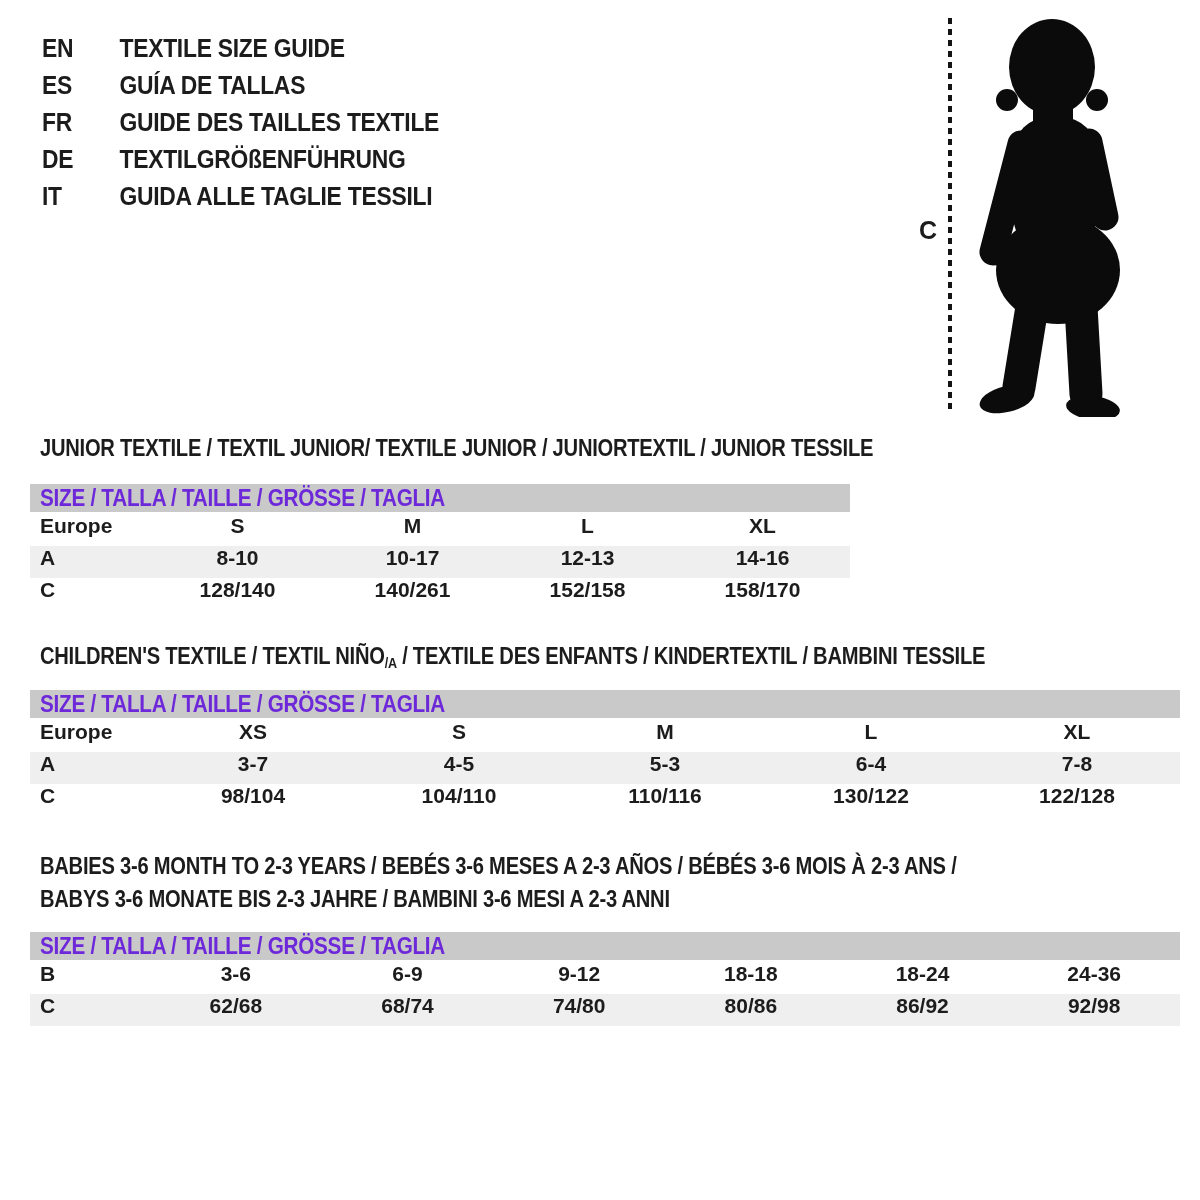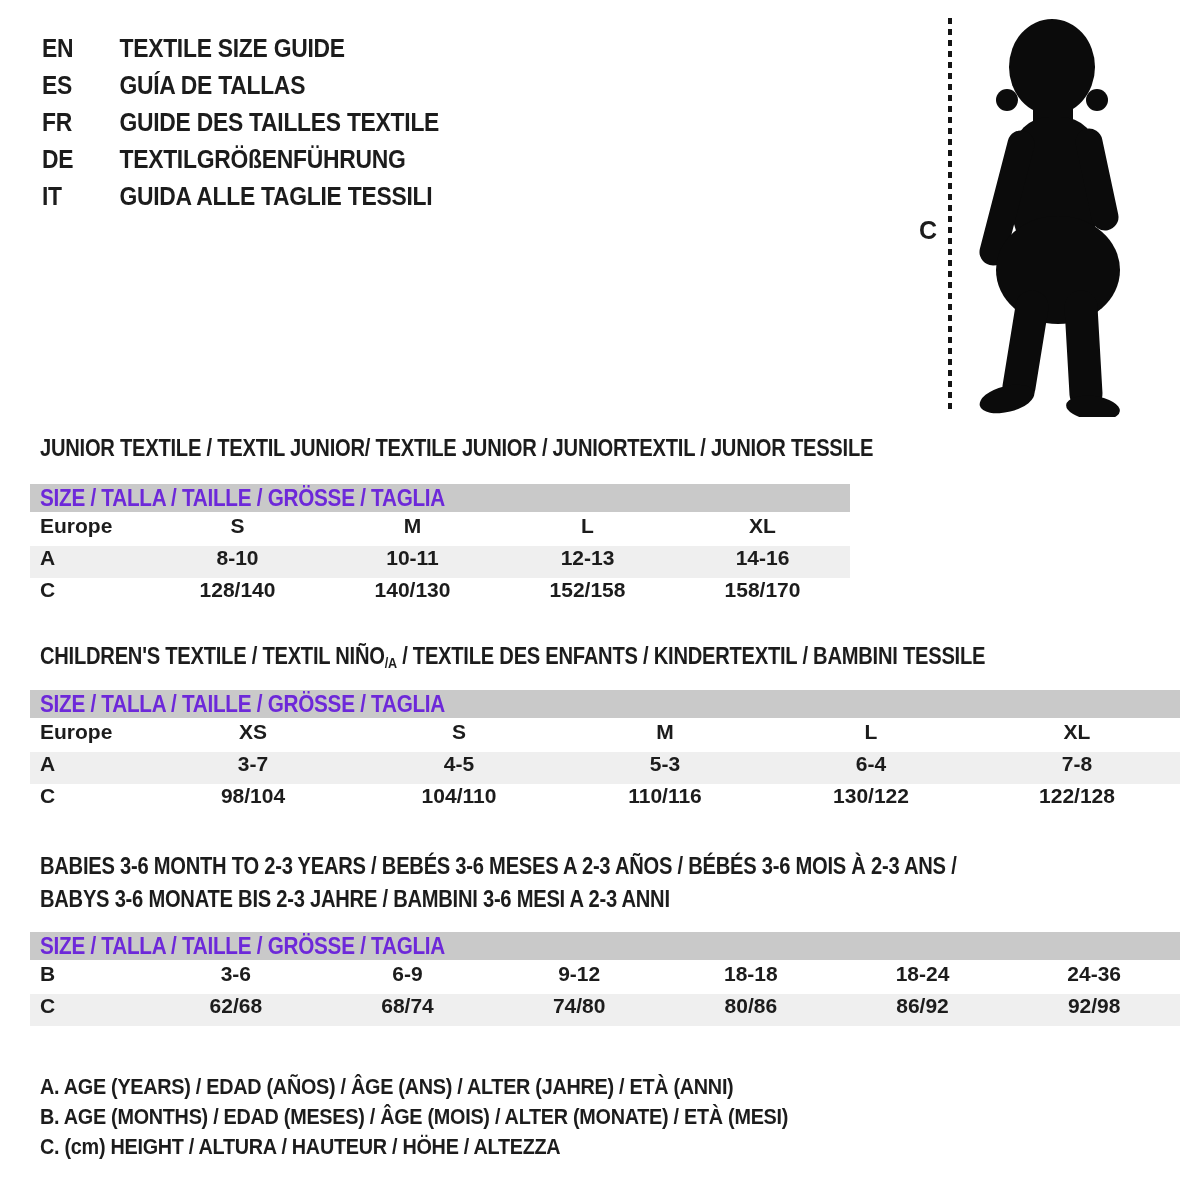--- a/index.html
+++ b/index.html
@@ -102,28 +102,28 @@
     <div class="trow">
       <div class="cell-label">Europe</div>
       <div class="cell">S</div>
       <div class="cell">M</div>
       <div class="cell">L</div>
       <div class="cell">XL</div>
     </div>
     <div class="trow shaded">
       <div class="cell-label">A</div>
       <div class="cell">8-10</div>
-      <div class="cell">10-11</div>
+      <div class="cell">10-17</div>
       <div class="cell">12-13</div>
       <div class="cell">14-16</div>
     </div>
     <div class="trow">
       <div class="cell-label">C</div>
       <div class="cell">128/140</div>
-      <div class="cell">140/130</div>
+      <div class="cell">140/261</div>
       <div class="cell">152/158</div>
       <div class="cell">158/170</div>
     </div>
   </div>
 
   <div class="heading" id="children-heading">
     <span>CHILDREN'S TEXTILE / TEXTIL NIÑO</span><span class="sub-txt">/A</span><span> / TEXTILE DES ENFANTS / KINDERTEXTIL / BAMBINI TESSILE</span>
   </div>
   <div class="table t-children">
     <div class="size-bar">
@@ -176,19 +176,14 @@
       <div class="cell-label">C</div>
       <div class="cell">62/68</div>
       <div class="cell">68/74</div>
       <div class="cell">74/80</div>
       <div class="cell">80/86</div>
       <div class="cell">86/92</div>
       <div class="cell">92/98</div>
     </div>
   </div>
 
-  <div class="legend">
-    <div class="legend-line">A. AGE (YEARS) / EDAD (AÑOS) / ÂGE (ANS) / ALTER (JAHRE) / ETÀ (ANNI)</div>
-    <div class="legend-line">B. AGE (MONTHS) / EDAD (MESES) / ÂGE (MOIS) / ALTER (MONATE) / ETÀ (MESI)</div>
-    <div class="legend-line">C. (cm) HEIGHT / ALTURA / HAUTEUR / HÖHE / ALTEZZA</div>
-  </div>
 
 </div>
 
 </body></html>

